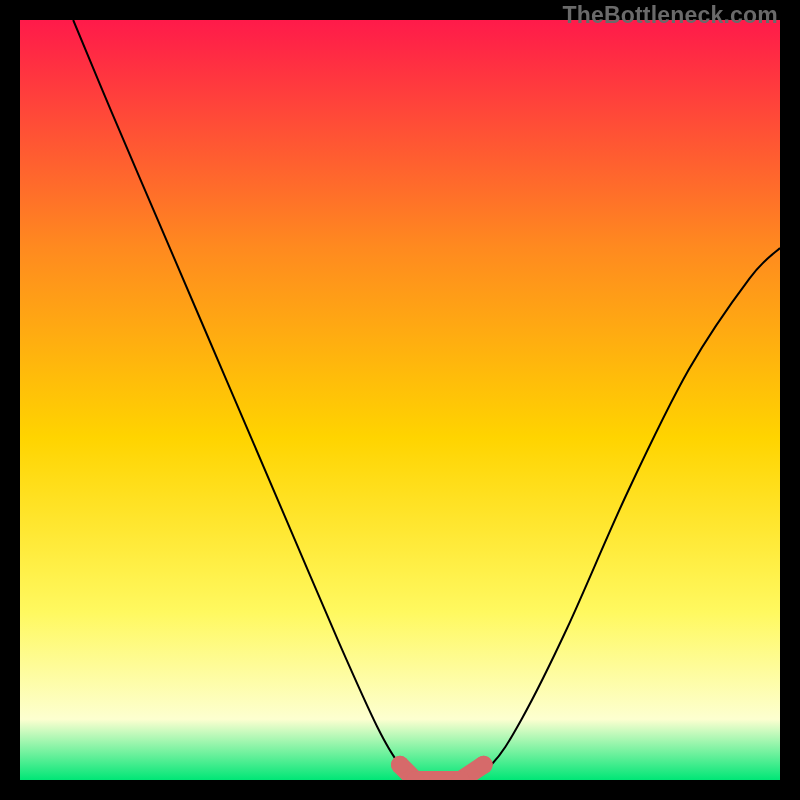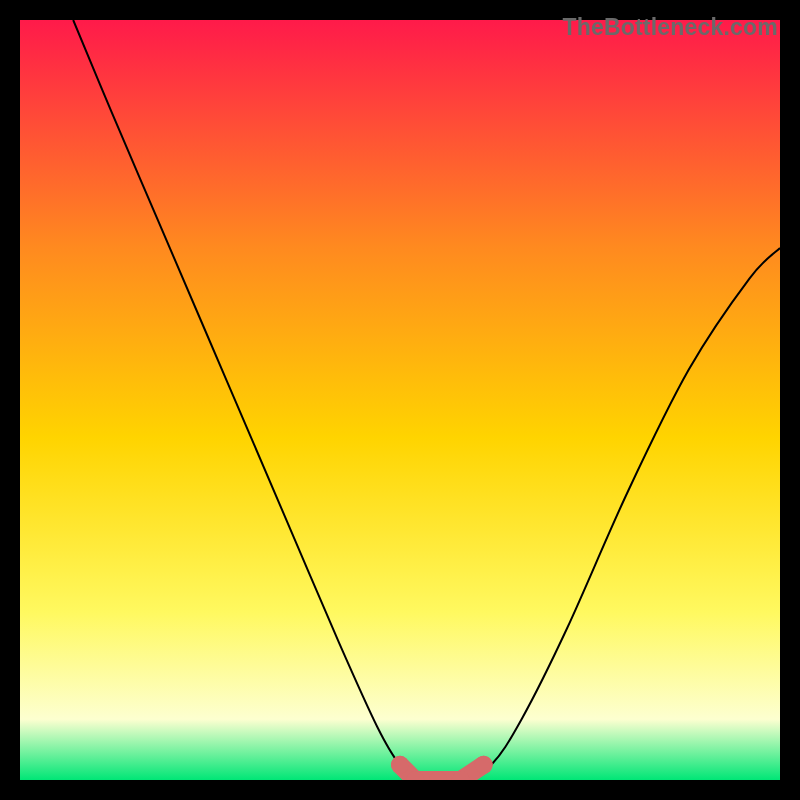--- a/index.html
+++ b/index.html
@@ -20,21 +20,21 @@
   }
   .plot {
     position: absolute;
     left: 20px;
     top: 20px;
     width: 760px;
     height: 760px;
   }
   .watermark {
     position: absolute;
-    top: 14px;
+    top: 2px;
     right: 22px;
     font-family: Arial, Helvetica, sans-serif;
     font-size: 23px;
     font-weight: 600;
     color: #6a6a6a;
     letter-spacing: 0.2px;
   }
   svg { display: block; }
 </style>
 </head>

